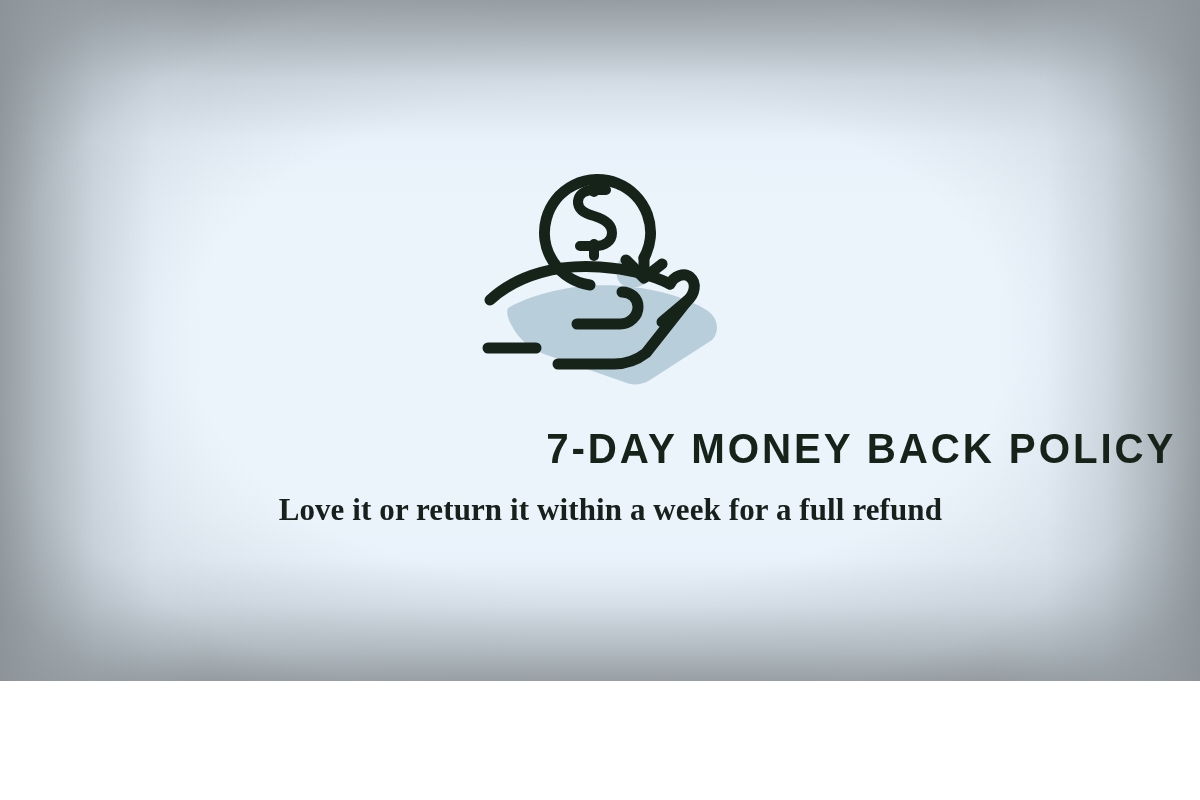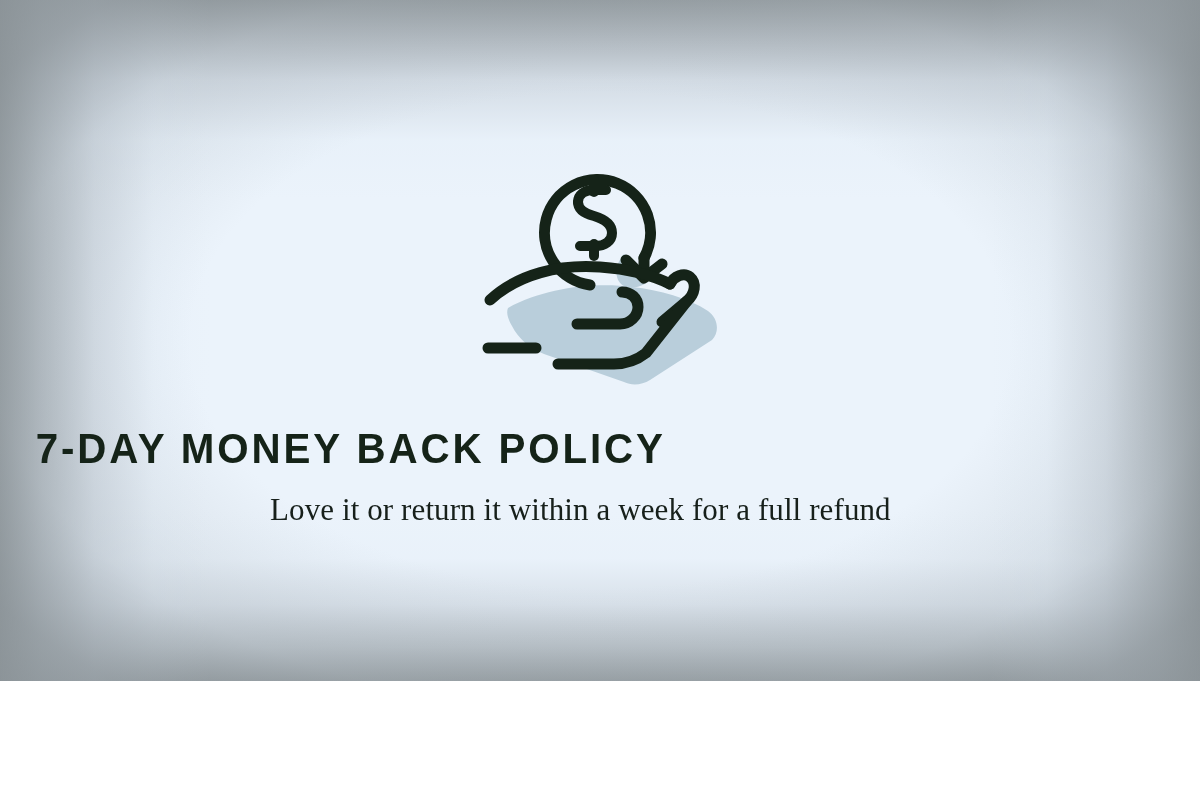--- a/index.html
+++ b/index.html
@@ -104,40 +104,40 @@
     height: 240px;
   }
 
   
   .text-block {
     position: absolute;
     left: 12px;
     right: 0;
     top: 424px;
     z-index: 3;
-    text-align: left;
+    text-align: right;
   }
   .headline {
     margin: 0;
     font-family: "Liberation Sans Narrow", "Liberation Sans", sans-serif;
     font-size: 42px;
     line-height: 50px;
     font-weight: 700;
     letter-spacing: 3.0px;
     color: #152318;
     transform: scaleX(0.96);
     white-space: nowrap;
   }
   .subtitle {
     margin: 14px auto 0;
     width: 672px;
     font-family: "Liberation Serif", "DejaVu Serif", serif;
     font-size: 31px;
     line-height: 44px;
-    font-weight: 400;
+    font-weight: 700;
     color: #17201b;
     letter-spacing: 0.1px;
   }
 
   
   .footer {
     position: absolute;
     left: 0;
     top: 681px;
     width: 1200px;

